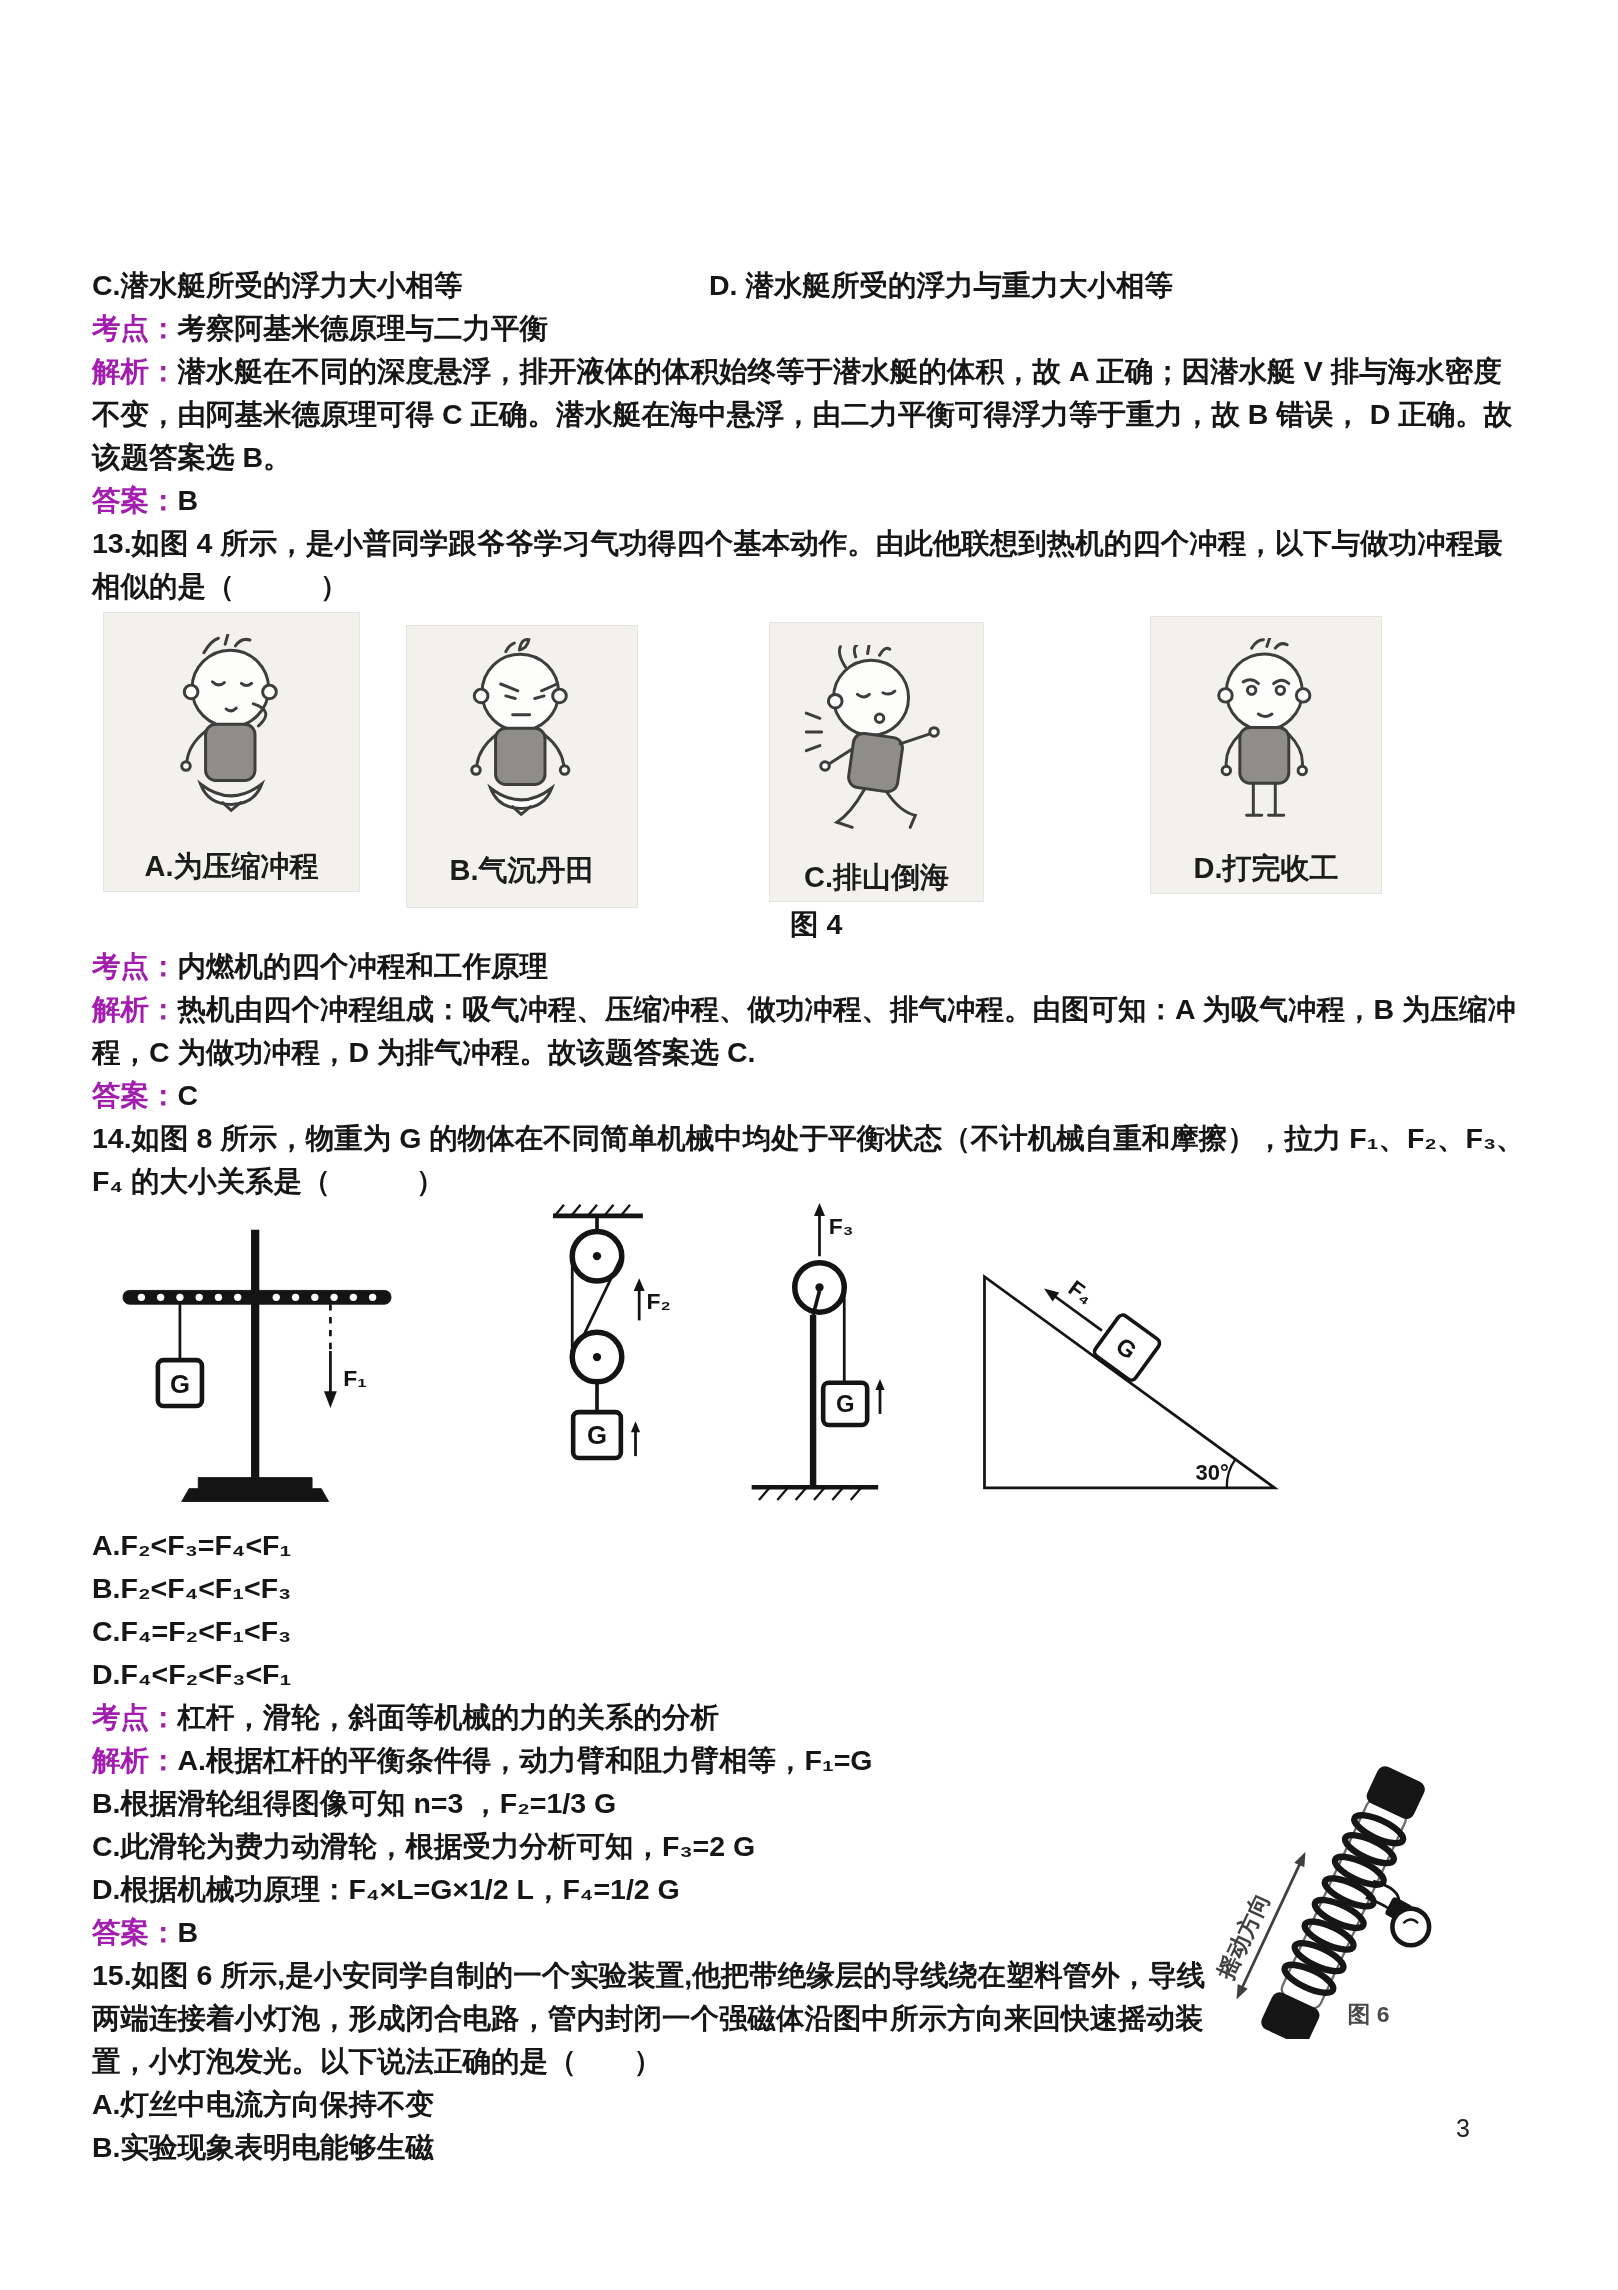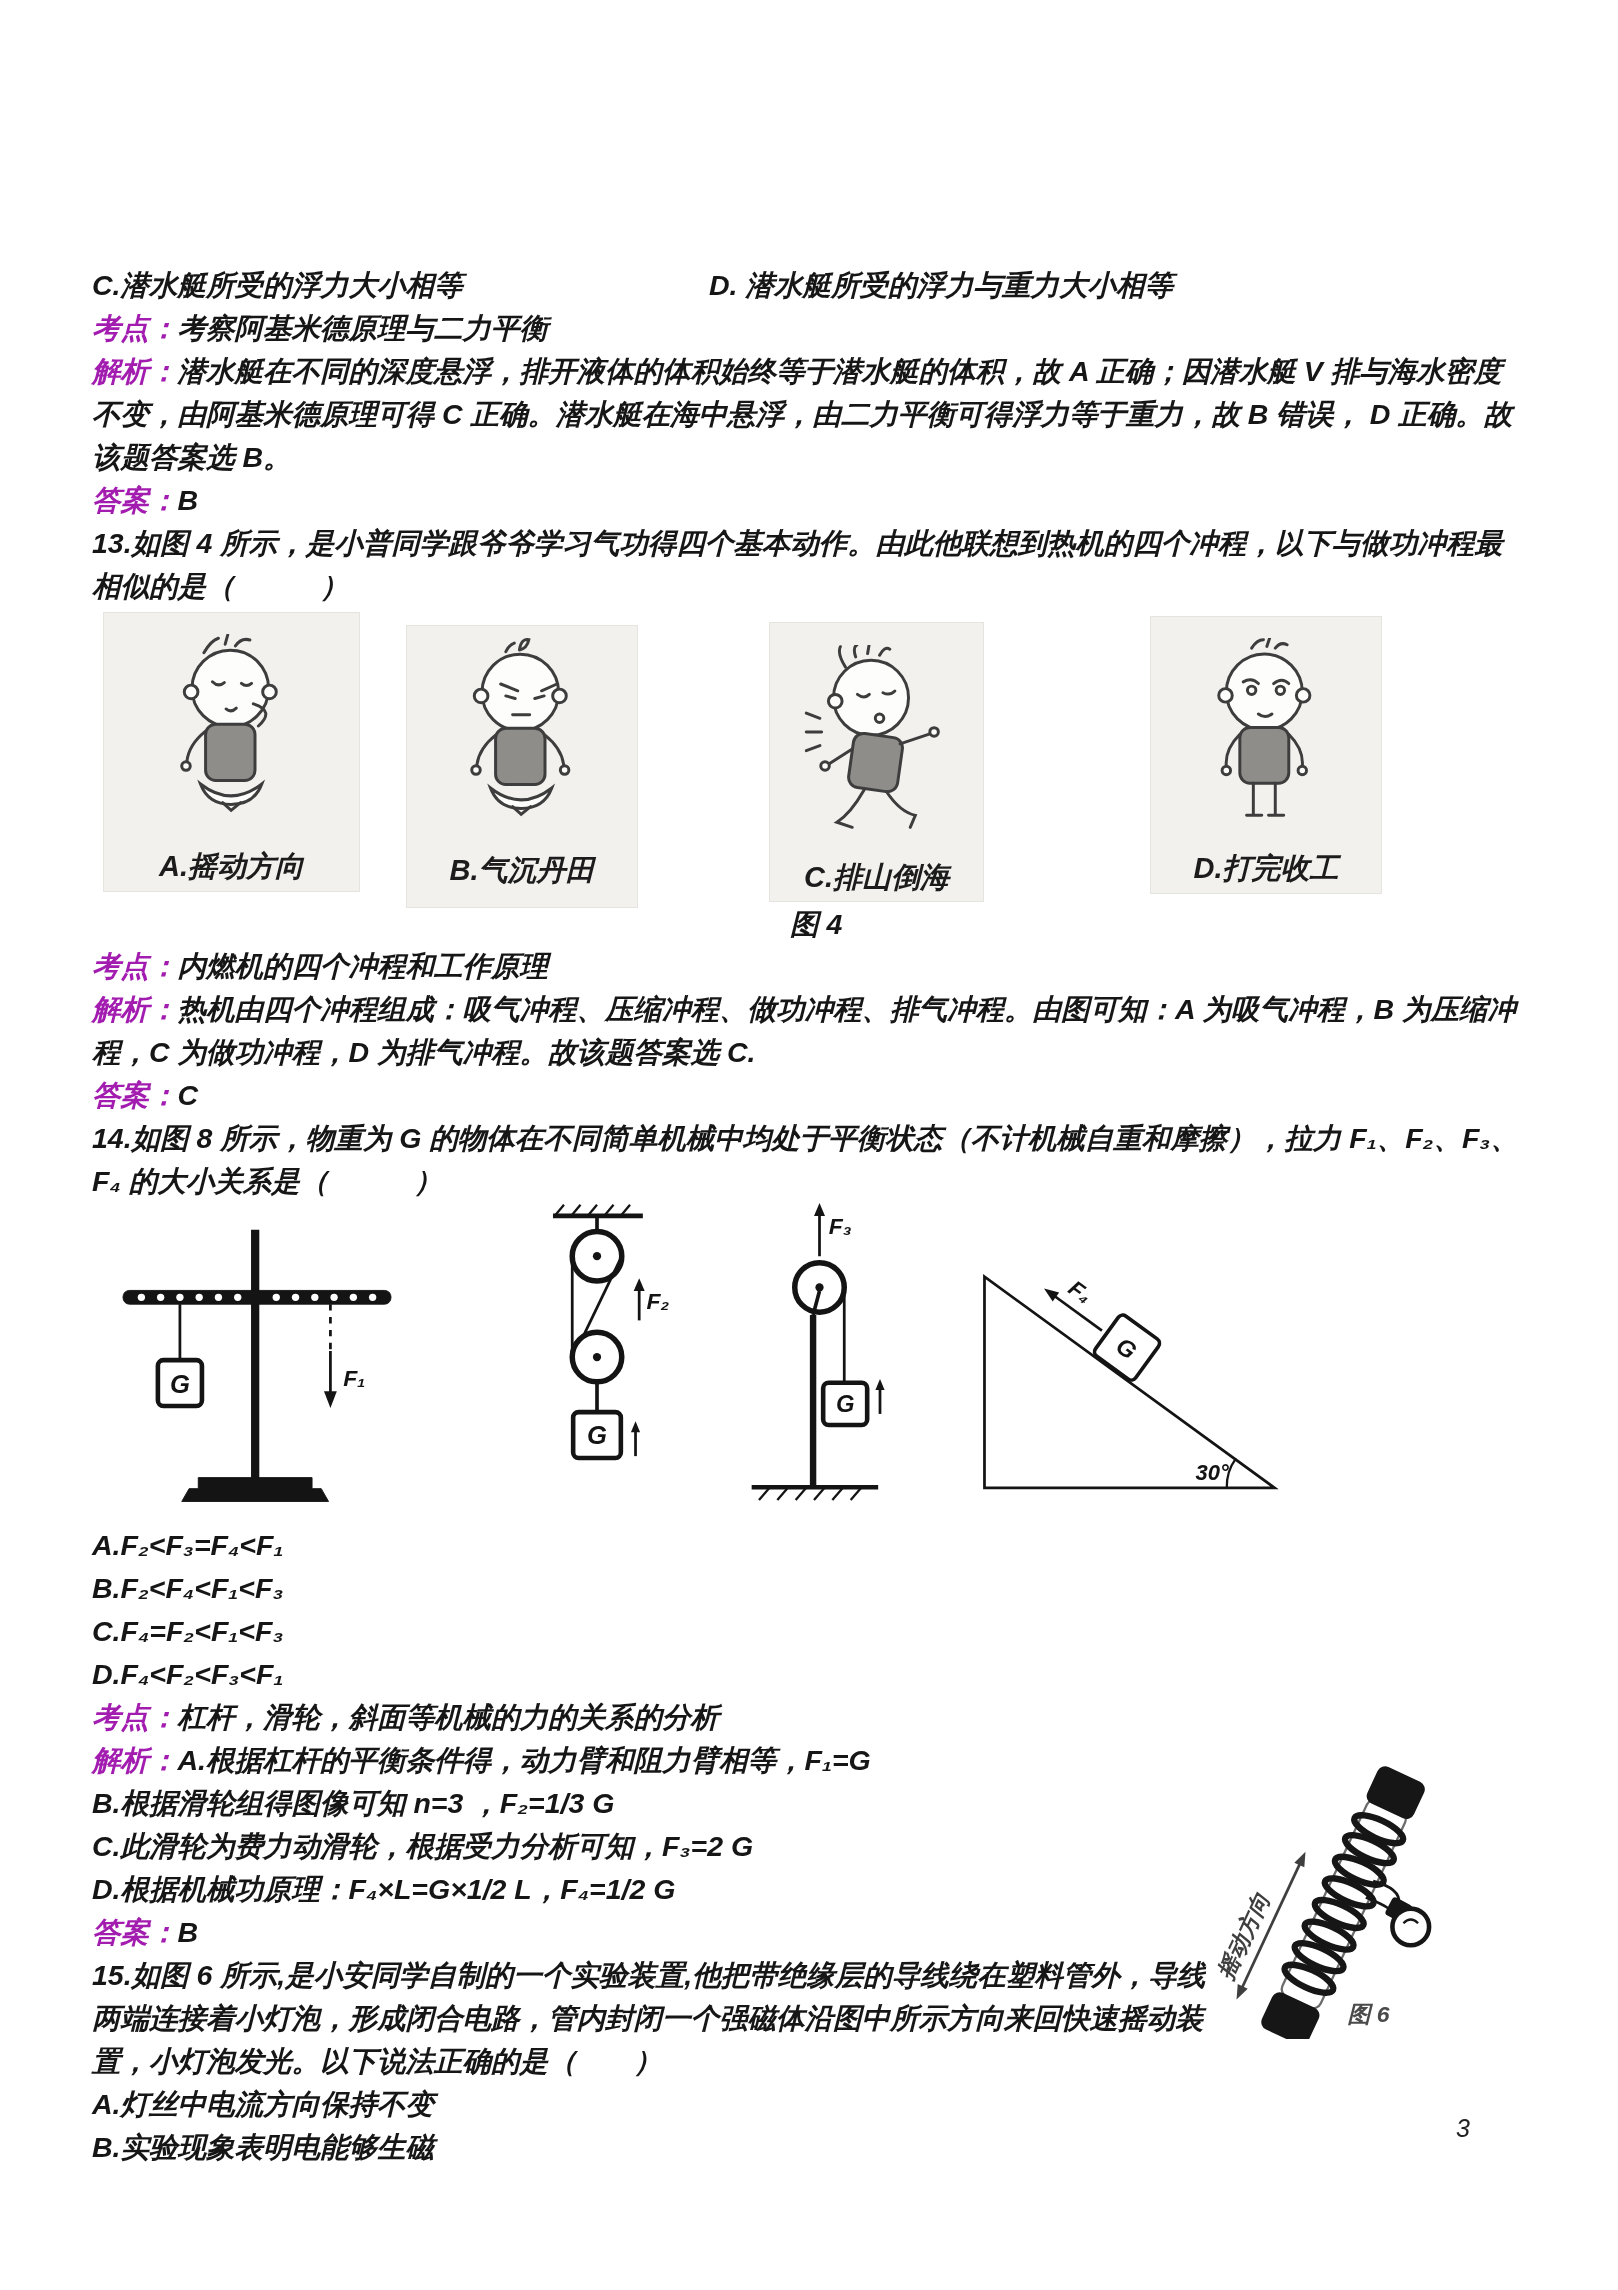--- a/index.html
+++ b/index.html
@@ -1,18 +1,18 @@
 <!DOCTYPE html>
 <html style="font-size:14.7px"><head>
 <meta charset="utf-8">
 <style>
   html,body{margin:0;padding:0;background:#ffffff;}
   .page{position:relative;width:1536px;height:2290px;background:#ffffff;overflow:hidden;
         font-family:"Liberation Sans","DejaVu Sans",sans-serif;font-weight:700;
-        color:#161616;font-size:28.5px;font-style:italic;}
+        color:#161616;font-size:28.5px;}
   .content{position:absolute;left:92px;top:264px;width:1435px;}
   .line{line-height:43px;min-height:43px;}
   .para{line-height:43px;}
   .red{color:#a21caf;}
   .cd-row{position:relative;}
   .cd-d{position:absolute;left:617px;top:0;}
   
   .fig4{position:relative;height:292px;margin-top:3.7px;}
   .figbox{position:absolute;background:#f2f1ee;box-shadow:0 0 0 0.9px #e3e1dc;
           display:flex;flex-direction:column;align-items:center;justify-content:flex-end;
@@ -61,21 +61,21 @@
               <path d="M106,58 q6,5 12,0"></path>
             <path d="M88,88 q6,5 12,-1"></path>
             <path d="M120,82 Q146,90 126,108"></path>
             <rect x="64" y="106" width="58" height="66" rx="12" fill="#8f8d89"></rect>
             <path d="M64,114 Q44,130 42,150"></path>
               <circle cx="41" cy="155" r="5" fill="#fdfdfc"></circle>
             <path d="M58,176 q36,28 72,0 q-9,24 -36,24 q-27,0 -36,-24 z" fill="#fdfdfc"></path>
             <path d="M84,198 l10,9 l11,-9"></path>
           </g>
         </svg>
-        <div class="figlabel">A.摇动方向</div>
+        <div class="figlabel">A.为压缩冲程</div>
       </div>
       <div class="figbox" style="left:315px;top:14.7px;width:230px;height:277px;justify-content:center;">
         <svg viewBox="0 0 190 250" width="162" height="213">
           <g stroke="#3d3d3d" stroke-width="3.5" fill="none" stroke-linecap="round">
             <path d="M92,14 q2,-14 11,-12 q-2,10 -11,12 M76,16 Q80,8 86,6"></path>
             <circle cx="93" cy="64" r="45" fill="#fdfdfc"></circle>
             <circle cx="47" cy="68" r="8" fill="#fdfdfc"></circle>
             <circle cx="139" cy="68" r="8" fill="#fdfdfc"></circle>
             <path d="M70,54 l20,8 M118,62 l18,-8"></path>
             <path d="M76,68 l11,3 M110,71 l11,-3"></path>

